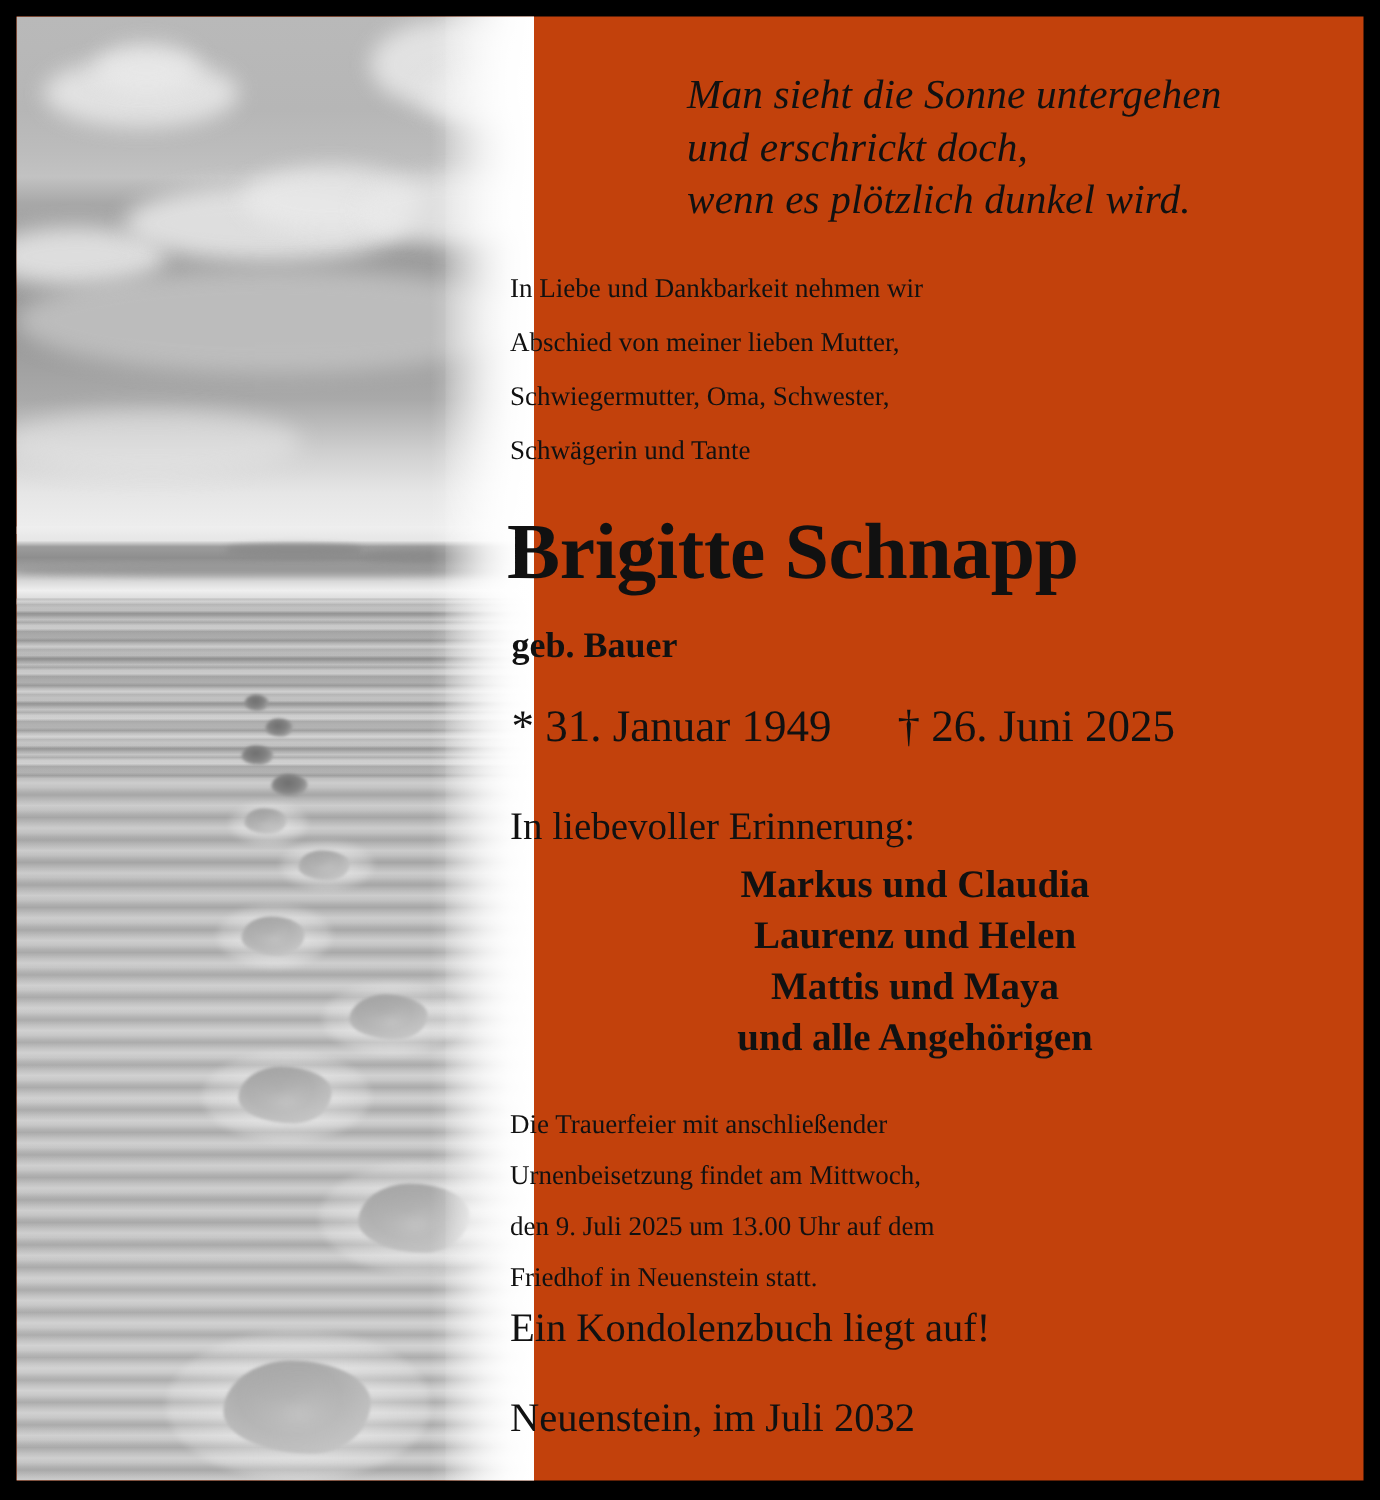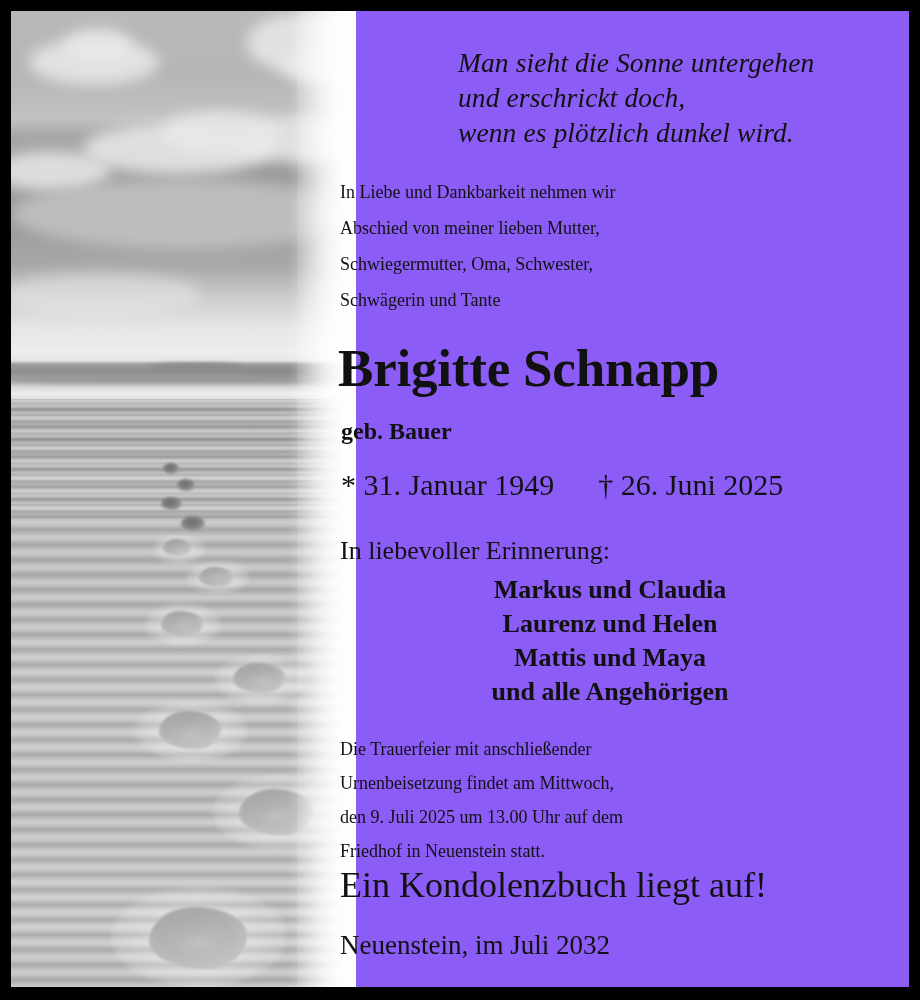--- a/index.html
+++ b/index.html
@@ -14,21 +14,21 @@
     background: #000000;
     overflow: hidden;
     font-family: "Liberation Serif", serif;
   }
   #inner {
     position: absolute;
     left: 11px;
     top: 11px;
     width: 898px;
     height: 976px;
-    background: #8b5cf6;
+    background: #c2410c;
     overflow: hidden;
   }
 
   
   #photo {
     position: absolute;
     left: 0;
     top: 0;
     width: 345px;
     height: 976px;
@@ -220,21 +220,21 @@
   #ceremony {
     left: 329px;
     top: 721px;
     font-size: 18px;
     line-height: 34px;
     white-space: pre-line;
   }
   #condolence {
     left: 329px;
     top: 857px;
-    font-size: 36px;
+    font-size: 27px;
     line-height: 34px;
     text-align: right;
   }
   #place {
     left: 329px;
     top: 917px;
     font-size: 27px;
     line-height: 34px;
   }
 </style>

